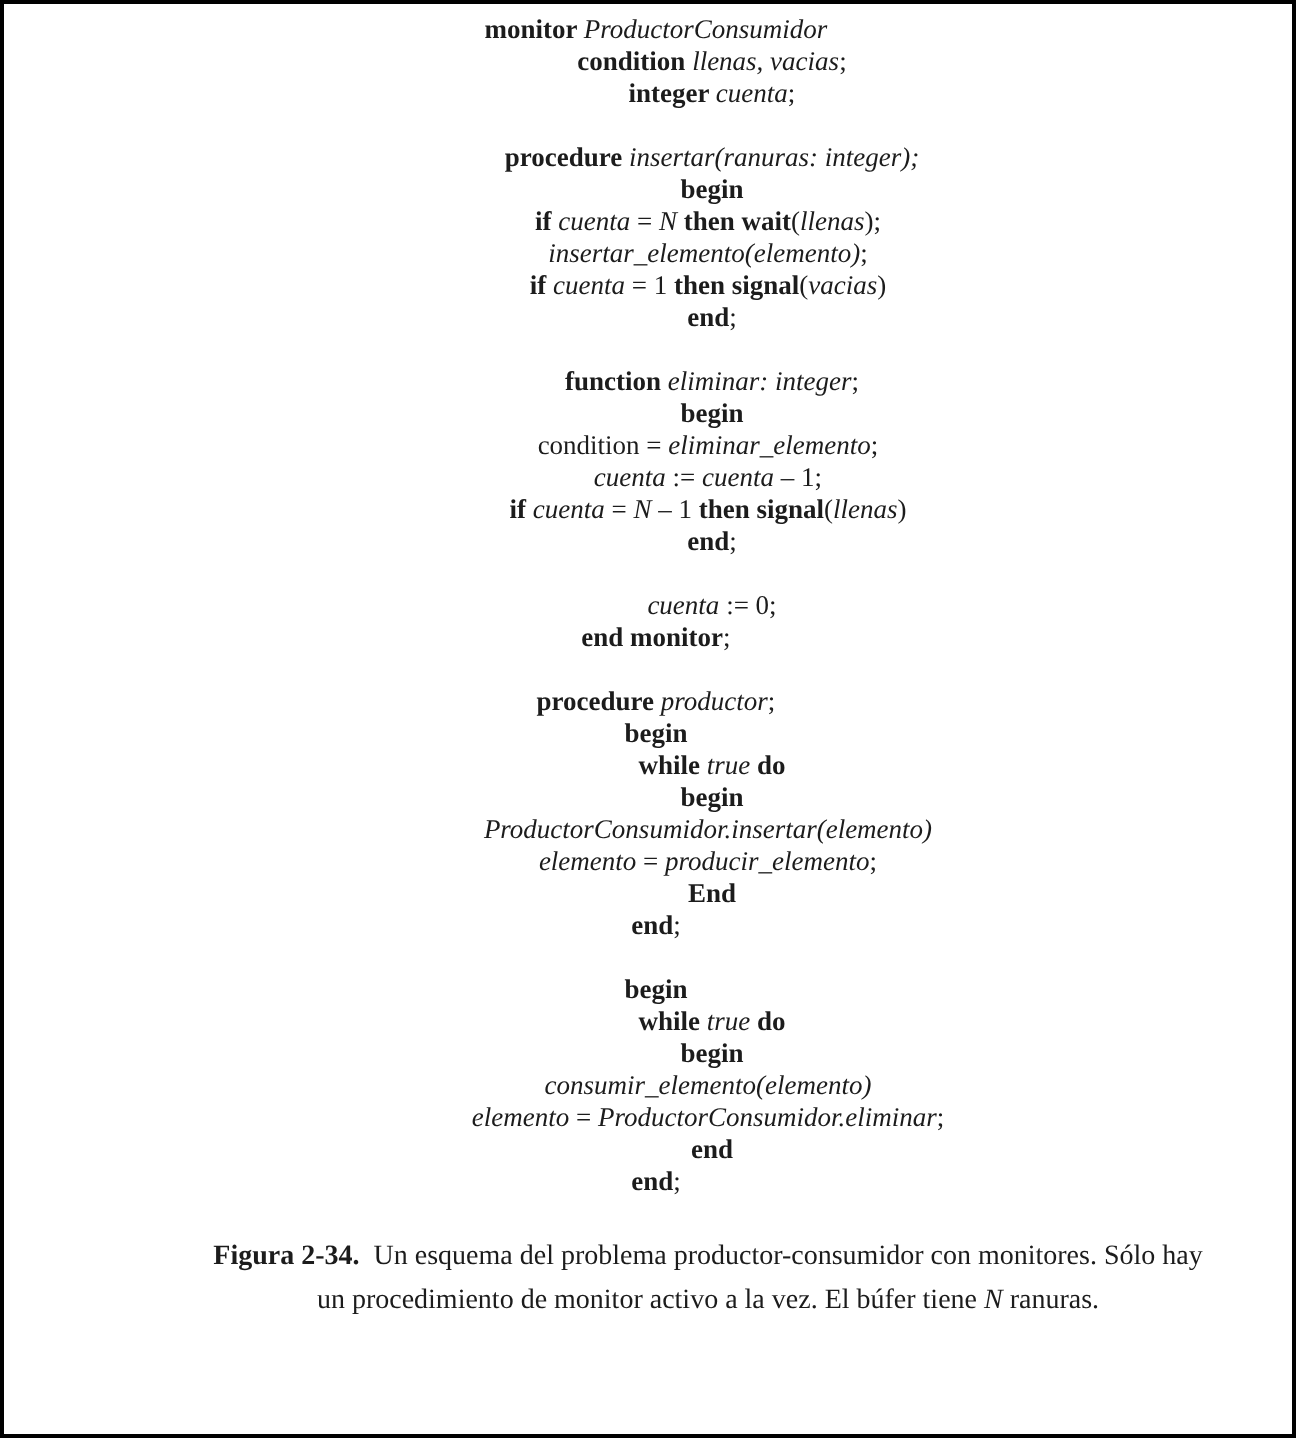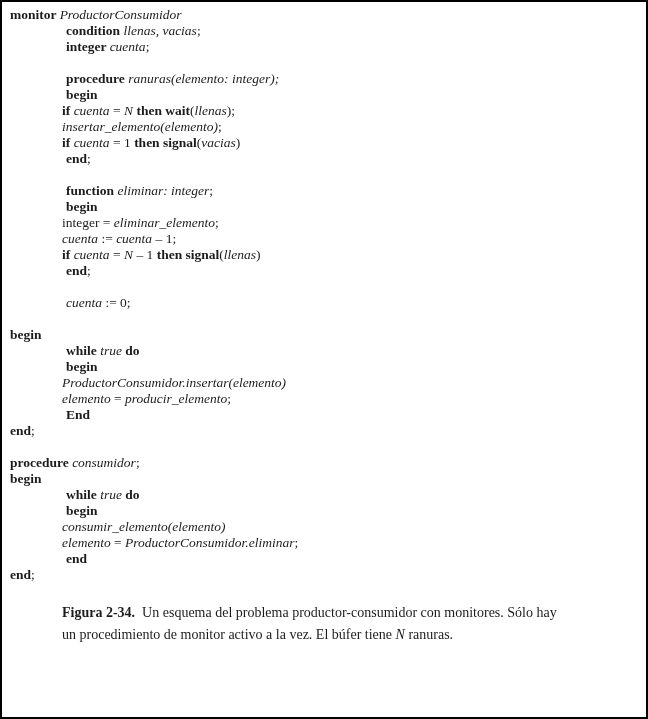--- a/index.html
+++ b/index.html
@@ -11,20 +11,21 @@
     position: relative;
     width: 648px;
     height: 719px;
     box-sizing: border-box;
     background: #ffffff;
     border: 2px solid #000000;
     padding-top: 5px;
     font-family: "Liberation Serif", "DejaVu Serif", serif;
     color: #1c1c1c;
     overflow: hidden;
+    text-align: center;
   }
   .code-block {
     width: 100%;
   }
   .code-line {
     height: 16px;
     line-height: 16px;
     font-size: 13.5px;
     white-space: pre;
   }
@@ -49,45 +50,46 @@
 </style>
 </head>
 <body>
 
 <div class="page">
   <div class="code-block">
       <div class="code-line ind-0"><span class="seg-b">monitor </span><span class="seg-i">ProductorConsumidor</span></div>
       <div class="code-line ind-1"><span class="seg-b">condition </span><span class="seg-i">llenas, vacias</span><span class="seg-r">;</span></div>
       <div class="code-line ind-1"><span class="seg-b">integer </span><span class="seg-i">cuenta</span><span class="seg-r">;</span></div>
       <div class="code-line ind-0"></div>
-      <div class="code-line ind-1"><span class="seg-b">procedure </span><span class="seg-i">ranuras(elemento: integer);</span></div>
+      <div class="code-line ind-1"><span class="seg-b">procedure </span><span class="seg-i">insertar(ranuras: integer);</span></div>
       <div class="code-line ind-1"><span class="seg-b">begin</span></div>
       <div class="code-line ind-2"><span class="seg-b">if </span><span class="seg-i">cuenta</span><span class="seg-r"> = </span><span class="seg-i">N</span><span class="seg-r"> </span><span class="seg-b">then wait</span><span class="seg-r">(</span><span class="seg-i">llenas</span><span class="seg-r">);</span></div>
       <div class="code-line ind-2"><span class="seg-i">insertar_elemento(elemento)</span><span class="seg-r">;</span></div>
       <div class="code-line ind-2"><span class="seg-b">if </span><span class="seg-i">cuenta</span><span class="seg-r"> = 1 </span><span class="seg-b">then signal</span><span class="seg-r">(</span><span class="seg-i">vacias</span><span class="seg-r">)</span></div>
       <div class="code-line ind-1"><span class="seg-b">end</span><span class="seg-r">;</span></div>
       <div class="code-line ind-0"></div>
       <div class="code-line ind-1"><span class="seg-b">function </span><span class="seg-i">eliminar: integer</span><span class="seg-r">;</span></div>
       <div class="code-line ind-1"><span class="seg-b">begin</span></div>
-      <div class="code-line ind-2"><span class="seg-r">integer = </span><span class="seg-i">eliminar_elemento</span><span class="seg-r">;</span></div>
+      <div class="code-line ind-2"><span class="seg-r">condition = </span><span class="seg-i">eliminar_elemento</span><span class="seg-r">;</span></div>
       <div class="code-line ind-2"><span class="seg-i">cuenta</span><span class="seg-r"> := </span><span class="seg-i">cuenta</span><span class="seg-r"> – 1;</span></div>
       <div class="code-line ind-2"><span class="seg-b">if </span><span class="seg-i">cuenta</span><span class="seg-r"> = </span><span class="seg-i">N</span><span class="seg-r"> – 1 </span><span class="seg-b">then signal</span><span class="seg-r">(</span><span class="seg-i">llenas</span><span class="seg-r">)</span></div>
       <div class="code-line ind-1"><span class="seg-b">end</span><span class="seg-r">;</span></div>
       <div class="code-line ind-0"></div>
       <div class="code-line ind-1"><span class="seg-i">cuenta</span><span class="seg-r"> := 0;</span></div>
+      <div class="code-line ind-0"><span class="seg-b">end monitor</span><span class="seg-r">;</span></div>
       <div class="code-line ind-0"></div>
+      <div class="code-line ind-0"><span class="seg-b">procedure </span><span class="seg-i">productor</span><span class="seg-r">;</span></div>
       <div class="code-line ind-0"><span class="seg-b">begin</span></div>
       <div class="code-line ind-1"><span class="seg-b">while </span><span class="seg-i">true</span><span class="seg-r"> </span><span class="seg-b">do</span></div>
       <div class="code-line ind-1"><span class="seg-b">begin</span></div>
       <div class="code-line ind-2"><span class="seg-i">ProductorConsumidor.insertar(elemento)</span></div>
       <div class="code-line ind-2"><span class="seg-i">elemento</span><span class="seg-r"> = </span><span class="seg-i">producir_elemento</span><span class="seg-r">;</span></div>
       <div class="code-line ind-1"><span class="seg-b">End</span></div>
       <div class="code-line ind-0"><span class="seg-b">end</span><span class="seg-r">;</span></div>
       <div class="code-line ind-0"></div>
-      <div class="code-line ind-0"><span class="seg-b">procedure </span><span class="seg-i">consumidor</span><span class="seg-r">;</span></div>
       <div class="code-line ind-0"><span class="seg-b">begin</span></div>
       <div class="code-line ind-1"><span class="seg-b">while </span><span class="seg-i">true</span><span class="seg-r"> </span><span class="seg-b">do</span></div>
       <div class="code-line ind-1"><span class="seg-b">begin</span></div>
       <div class="code-line ind-2"><span class="seg-i">consumir_elemento(elemento)</span></div>
       <div class="code-line ind-2"><span class="seg-i">elemento</span><span class="seg-r"> = </span><span class="seg-i">ProductorConsumidor.eliminar</span><span class="seg-r">;</span></div>
       <div class="code-line ind-1"><span class="seg-b">end</span></div>
       <div class="code-line ind-0"><span class="seg-b">end</span><span class="seg-r">;</span></div>
     </div>
   <div class="figure-caption">
       <div class="caption-line first"><span class="seg-b seg-label">Figura 2-34.</span><span class="seg-r">Un esquema del problema productor-consumidor con monitores. Sólo hay</span></div>

